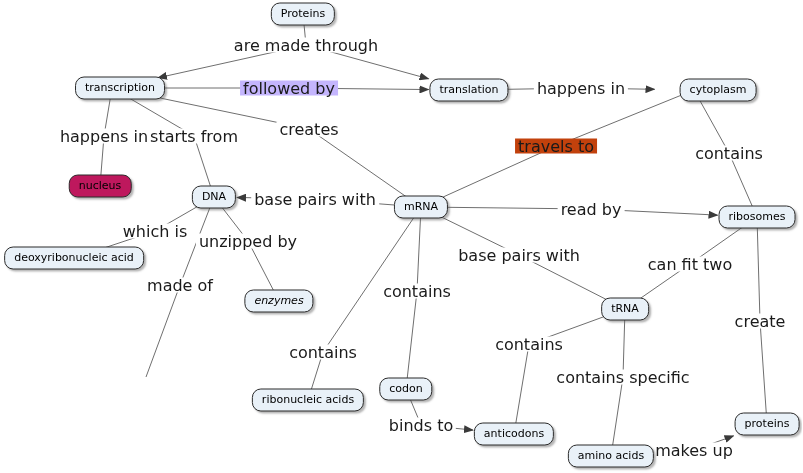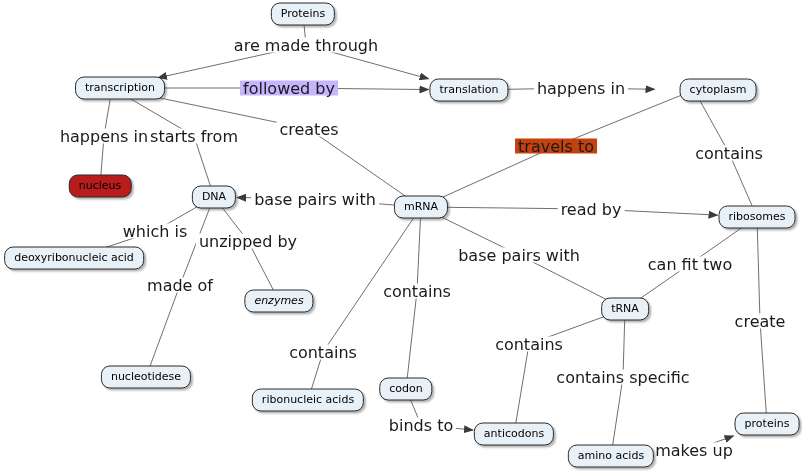--- a/index.html
+++ b/index.html
@@ -105,28 +105,27 @@
       <line x1="760" y1="321" x2="767" y2="424" stroke="#6f6f6f" stroke-width="1"></line>
       <line x1="406" y1="389" x2="421" y2="425" stroke="#6f6f6f" stroke-width="1"></line>
       <line x1="421" y1="425" x2="473" y2="430.0322580645161" stroke="#6f6f6f" stroke-width="1" marker-end="url(#arrowhead)"></line>
       <line x1="611" y1="456" x2="694" y2="450" stroke="#6f6f6f" stroke-width="1"></line>
       <line x1="694" y1="450" x2="733.5" y2="435.93150684931504" stroke="#6f6f6f" stroke-width="1" marker-end="url(#arrowhead)"></line>
     </svg>
 <div class="node" style="left: 303px; top: 14px; background: rgb(233, 241, 248); border-color: rgb(43, 43, 43); color: rgb(0, 0, 0);">Proteins</div>
     <div class="node" style="left: 100px; top: 88px; background: rgb(233, 241, 248); border-color: rgb(43, 43, 43); color: rgb(0, 0, 0); margin-left: 20px;">transcription</div>
     <div class="node" style="left: 469px; top: 90px; background: rgb(233, 241, 248); border-color: rgb(43, 43, 43); color: rgb(0, 0, 0);">translation</div>
     <div class="node" style="left: 694px; top: 90px; background: rgb(233, 241, 248); border-color: rgb(43, 43, 43); color: rgb(0, 0, 0); margin-left: 24px;">cytoplasm</div>
-    <div class="node" style="left: 100px; top: 186px; background: #b91c1c; border-color: rgb(43, 43, 43); color: rgb(0, 0, 0);">nucleus</div>
+    <div class="node" style="left: 100px; top: 186px; background: #be185d; border-color: rgb(43, 43, 43); color: rgb(0, 0, 0);">nucleus</div>
     <div class="node" style="left: 214px; top: 197px; background: rgb(233, 241, 248); border-color: rgb(43, 43, 43); color: rgb(0, 0, 0);">DNA</div>
     <div class="node" style="left: 421px; top: 207px; background: rgb(233, 241, 248); border-color: rgb(43, 43, 43); color: rgb(0, 0, 0);">mRNA</div>
     <div class="node" style="left: 757px; top: 217px; background: rgb(233, 241, 248); border-color: rgb(43, 43, 43); color: rgb(0, 0, 0);">ribosomes</div>
     <div class="node" style="left: 74px; top: 258px; background: rgb(233, 241, 248); border-color: rgb(43, 43, 43); color: rgb(0, 0, 0);">deoxyribonucleic acid</div>
     <div class="node" style="left: 279px; top: 301px; background: rgb(233, 241, 248); border-color: rgb(43, 43, 43); color: rgb(0, 0, 0); font-style: italic;">enzymes</div>
     <div class="node" style="left: 625px; top: 309px; background: rgb(233, 241, 248); border-color: rgb(43, 43, 43); color: rgb(0, 0, 0);">tRNA</div>
-    <div class="node" style="left: 146px; top: 377px; background: rgb(233, 241, 248); border-color: rgb(43, 43, 43); color: rgb(0, 0, 0);">nucleotidese</div>
     <div class="node" style="left: 406px; top: 389px; background: rgb(233, 241, 248); border-color: rgb(43, 43, 43); color: rgb(0, 0, 0);">codon</div>
     <div class="node" style="left: 514px; top: 434px; background: rgb(233, 241, 248); border-color: rgb(43, 43, 43); color: rgb(0, 0, 0);">anticodons</div>
     <div class="node" style="left: 308px; top: 400px; background: rgb(233, 241, 248); border-color: rgb(43, 43, 43); color: rgb(0, 0, 0);">ribonucleic acids</div>
     <div class="node" style="left: 611px; top: 456px; background: rgb(233, 241, 248); border-color: rgb(43, 43, 43); color: rgb(0, 0, 0);">amino acids</div>
     <div class="node" style="left: 767px; top: 424px; background: rgb(233, 241, 248); border-color: rgb(43, 43, 43); color: rgb(0, 0, 0);">proteins</div>
     <div class="link-label" style="left: 306px; top: 45px; background: rgb(255, 255, 255); color: rgb(26, 26, 26);">are made through</div>
     <div class="link-label" style="left: 289px; top: 88px; background: #c4b5fd; color: rgb(26, 26, 26);">followed by</div>
     <div class="link-label" style="left: 581px; top: 88px; background: rgb(255, 255, 255); color: rgb(26, 26, 26);">happens in</div>
     <div class="link-label" style="left: 104px; top: 136px; background: rgb(255, 255, 255); color: rgb(26, 26, 26);">happens in</div>
     <div class="link-label" style="left: 194px; top: 136px; background: rgb(255, 255, 255); color: rgb(26, 26, 26);">starts from</div>

